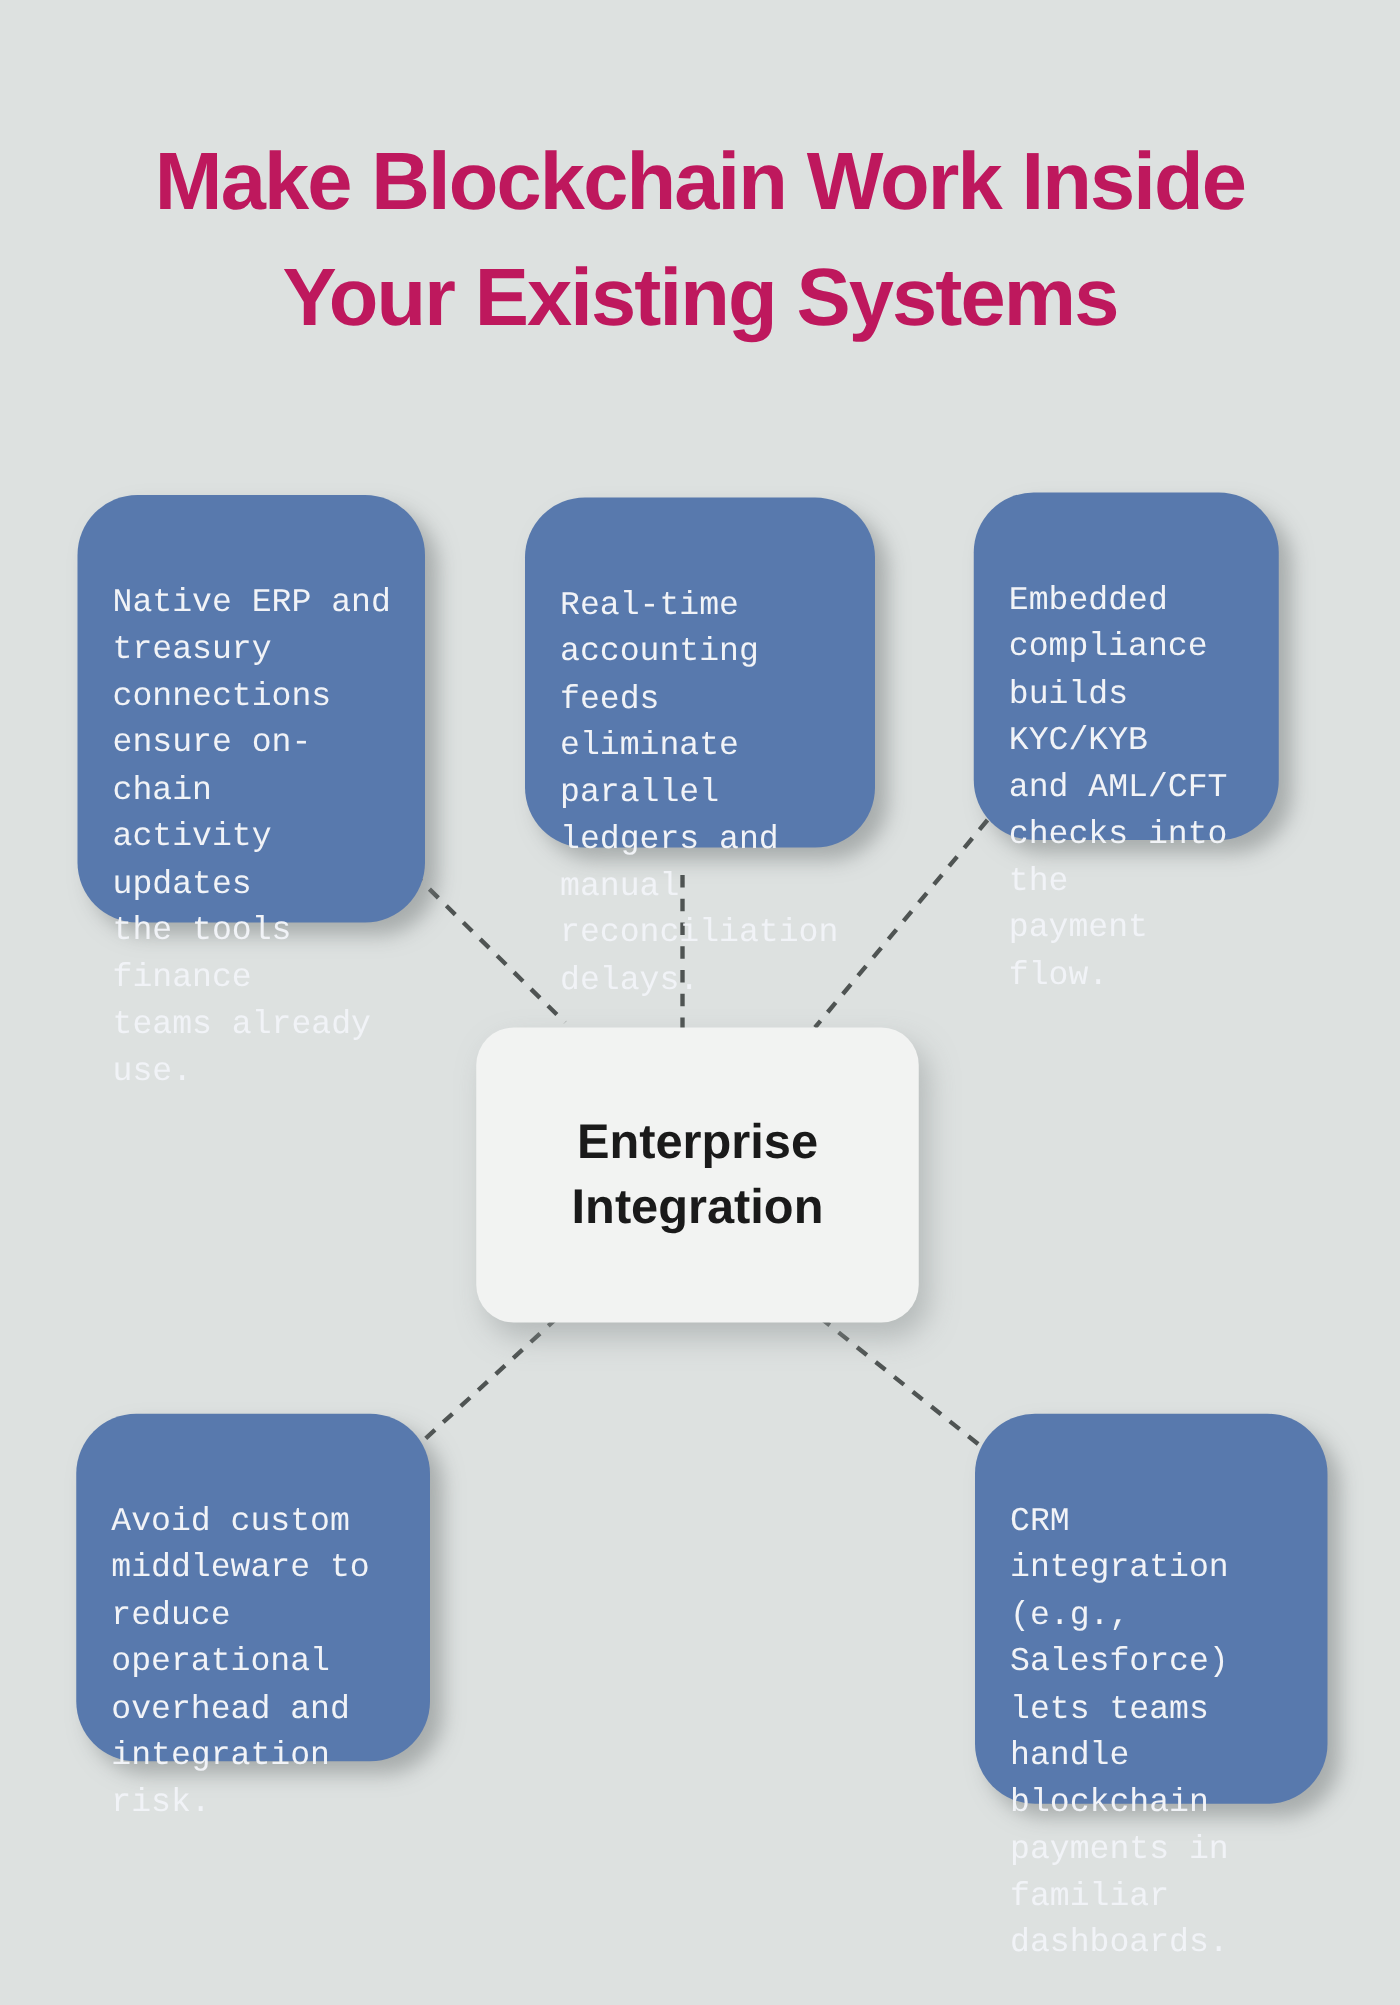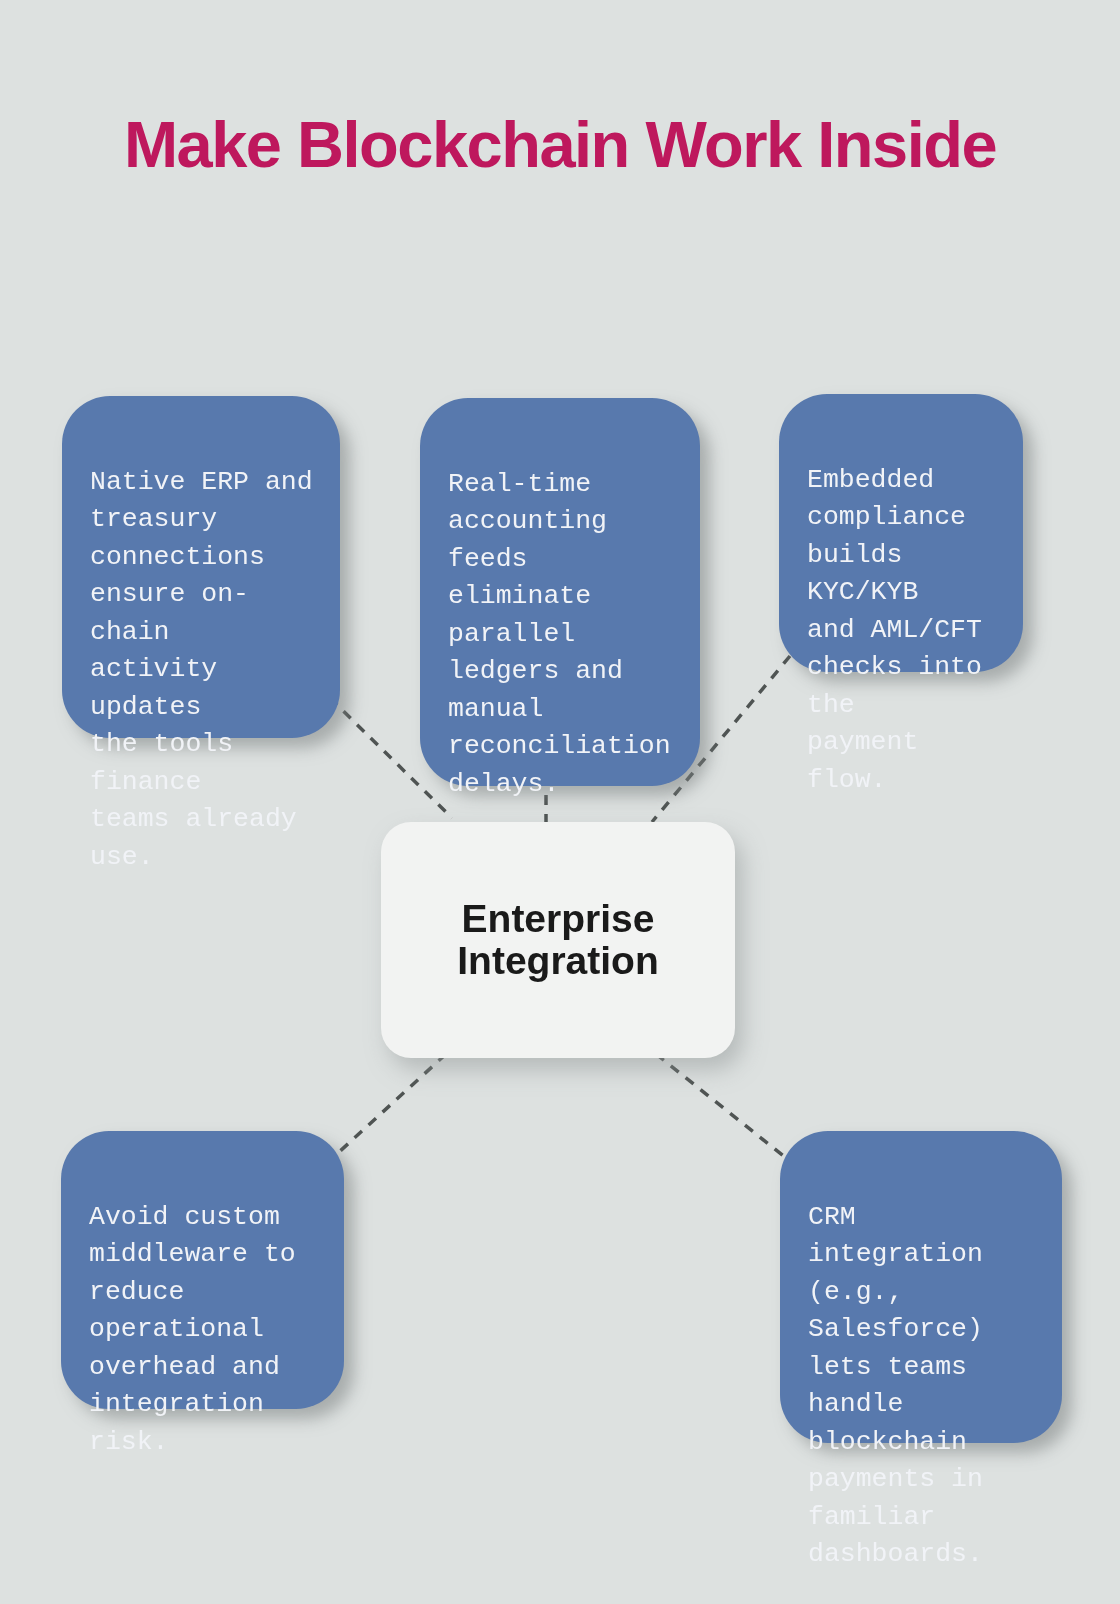--- a/index.html
+++ b/index.html
@@ -44,51 +44,52 @@
     color: #f1f3f7;
     font-size: 26.5px;
     line-height: 37.5px;
     padding: 30px 22px 22px 28px;
     white-space: pre-line;
     box-shadow: 10px 10px 16px rgba(124, 130, 130, 0.55);
     z-index: 1;
     font-family: Liberation Mono, monospace;
   }
   .node-top-left   { left: 62px;  top: 396px;  width: 278px; height: 342px; }
-  .node-top-mid    { left: 420px; top: 398px;  width: 280px; height: 388px; }
+  .node-top-mid    { left: 420px; top: 398px;  width: 280px; height: 280px; }
   .node-top-right  { left: 779px; top: 394px;  width: 244px; height: 278px; }
   .node-bot-left   { left: 61px;  top: 1131px; width: 283px; height: 278px; }
   .node-bot-right  { left: 780px; top: 1131px; width: 282px; height: 312px; }
   .center-node {
     position: absolute;
     left: 381px;
     top: 822px;
     width: 354px;
     height: 236px;
     box-sizing: border-box;
     background: #f2f3f2;
     border-radius: 30px;
     color: #1a1a1a;
     font-weight: bold;
     font-size: 39px;
-    line-height: 42px;
+    line-height: 52px;
     display: flex;
     align-items: center;
     justify-content: center;
     text-align: center;
     white-space: pre-line;
     box-shadow: 8px 12px 22px rgba(143, 149, 149, 0.5);
     z-index: 1;
   }
 </style>
 </head>
 <body>
 
 <h1 class="page-title">
   <span>Make Blockchain Work Inside</span>
+  <span>Your Existing Systems</span>
 </h1>
 
 <svg class="connector-layer" viewBox="0 0 1120 1604" xmlns="http://www.w3.org/2000/svg">
   <line x1="330" y1="698" x2="452" y2="818" stroke-width="3.5" stroke-dasharray="10 9" stroke="#4f5453"></line>
   <line x1="546" y1="700" x2="546" y2="824" stroke-width="3.5" stroke-dasharray="10 9" stroke="#4f5453"></line>
   <line x1="790" y1="656" x2="652" y2="822" stroke-width="3.5" stroke-dasharray="10 9" stroke="#4f5453"></line>
   <line x1="446" y1="1054" x2="326" y2="1164" stroke-width="3.5" stroke-dasharray="10 9" stroke="#4f5453"></line>
   <line x1="656" y1="1054" x2="796" y2="1166" stroke-width="3.5" stroke-dasharray="10 9" stroke="#4f5453"></line>
 </svg>
 

